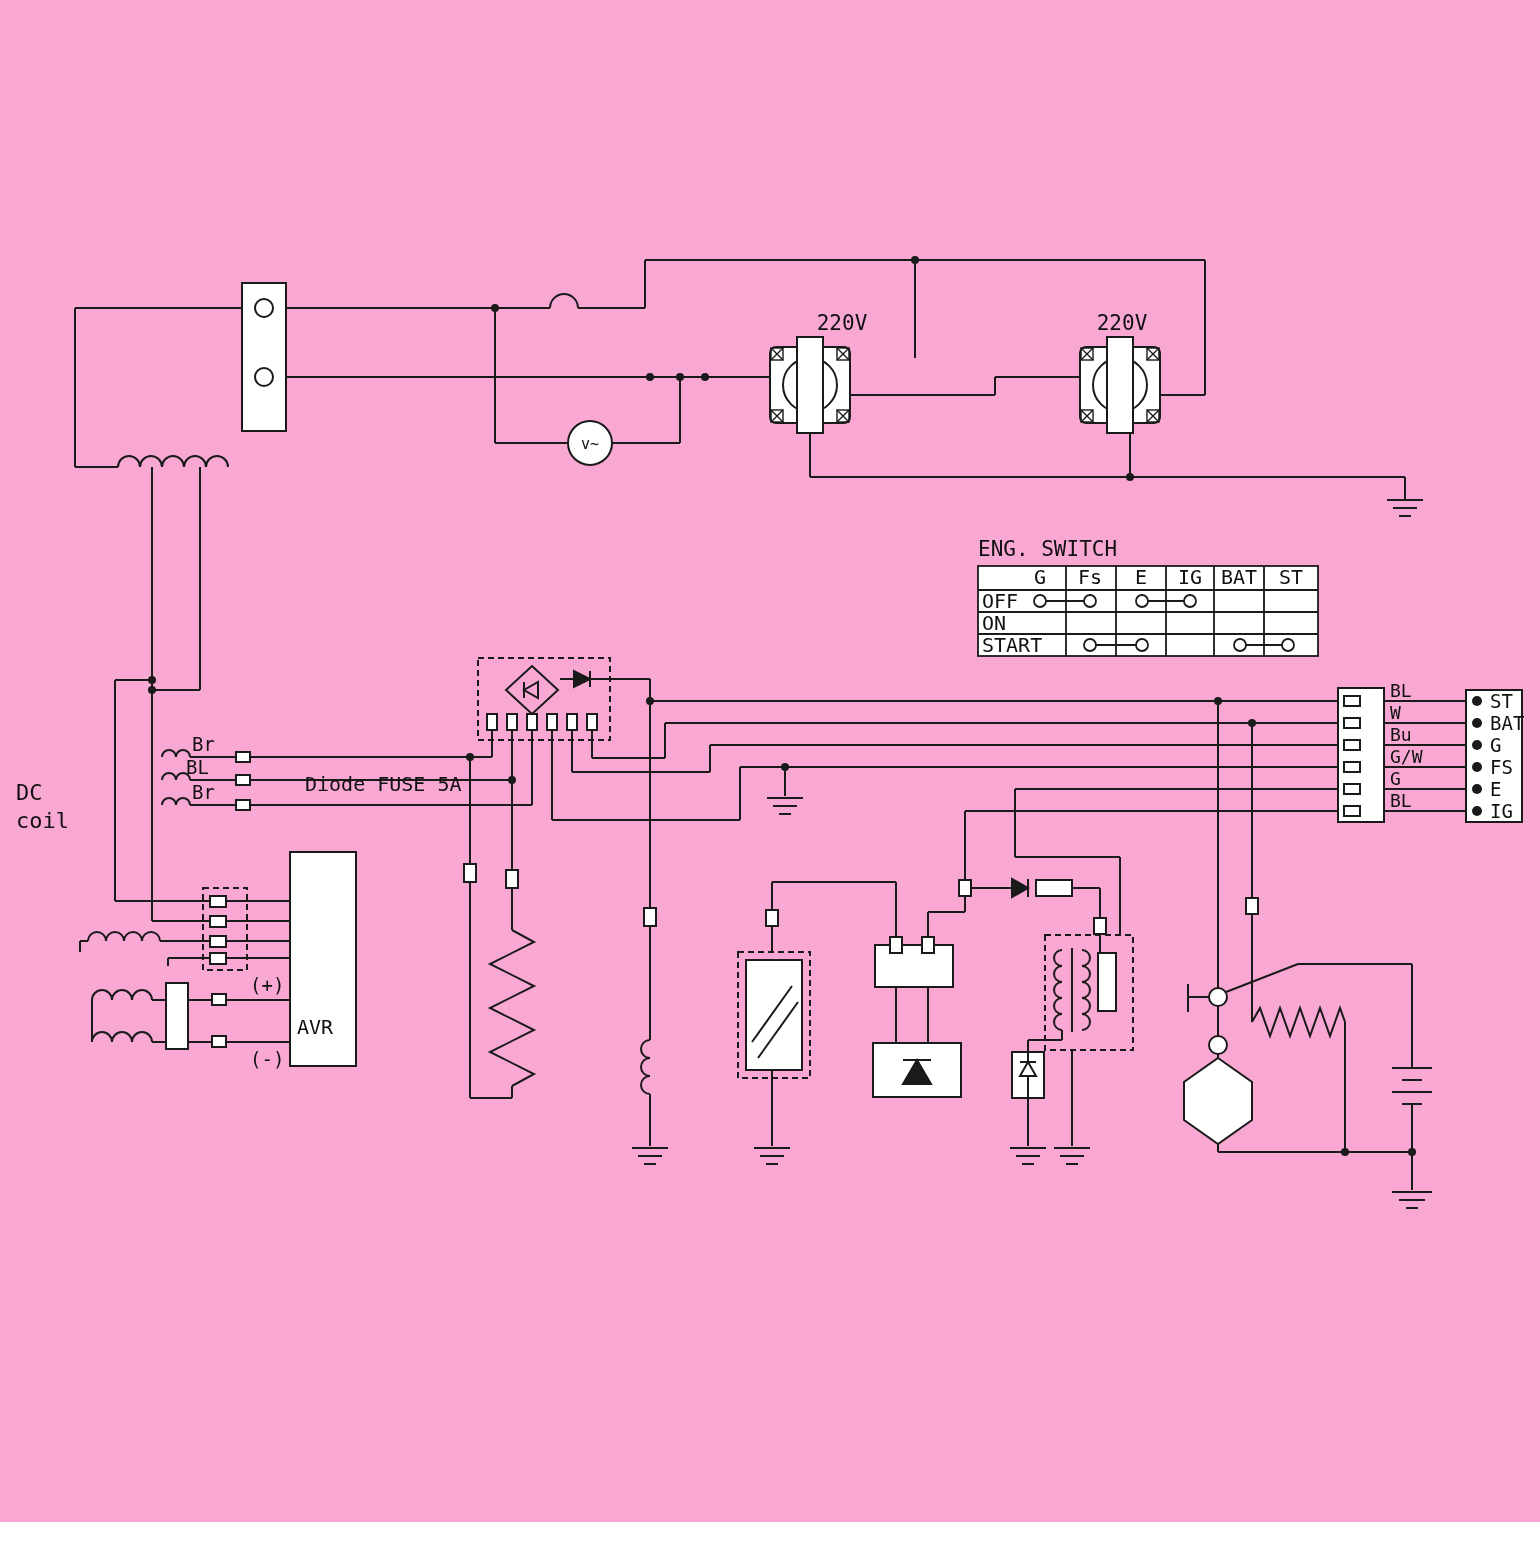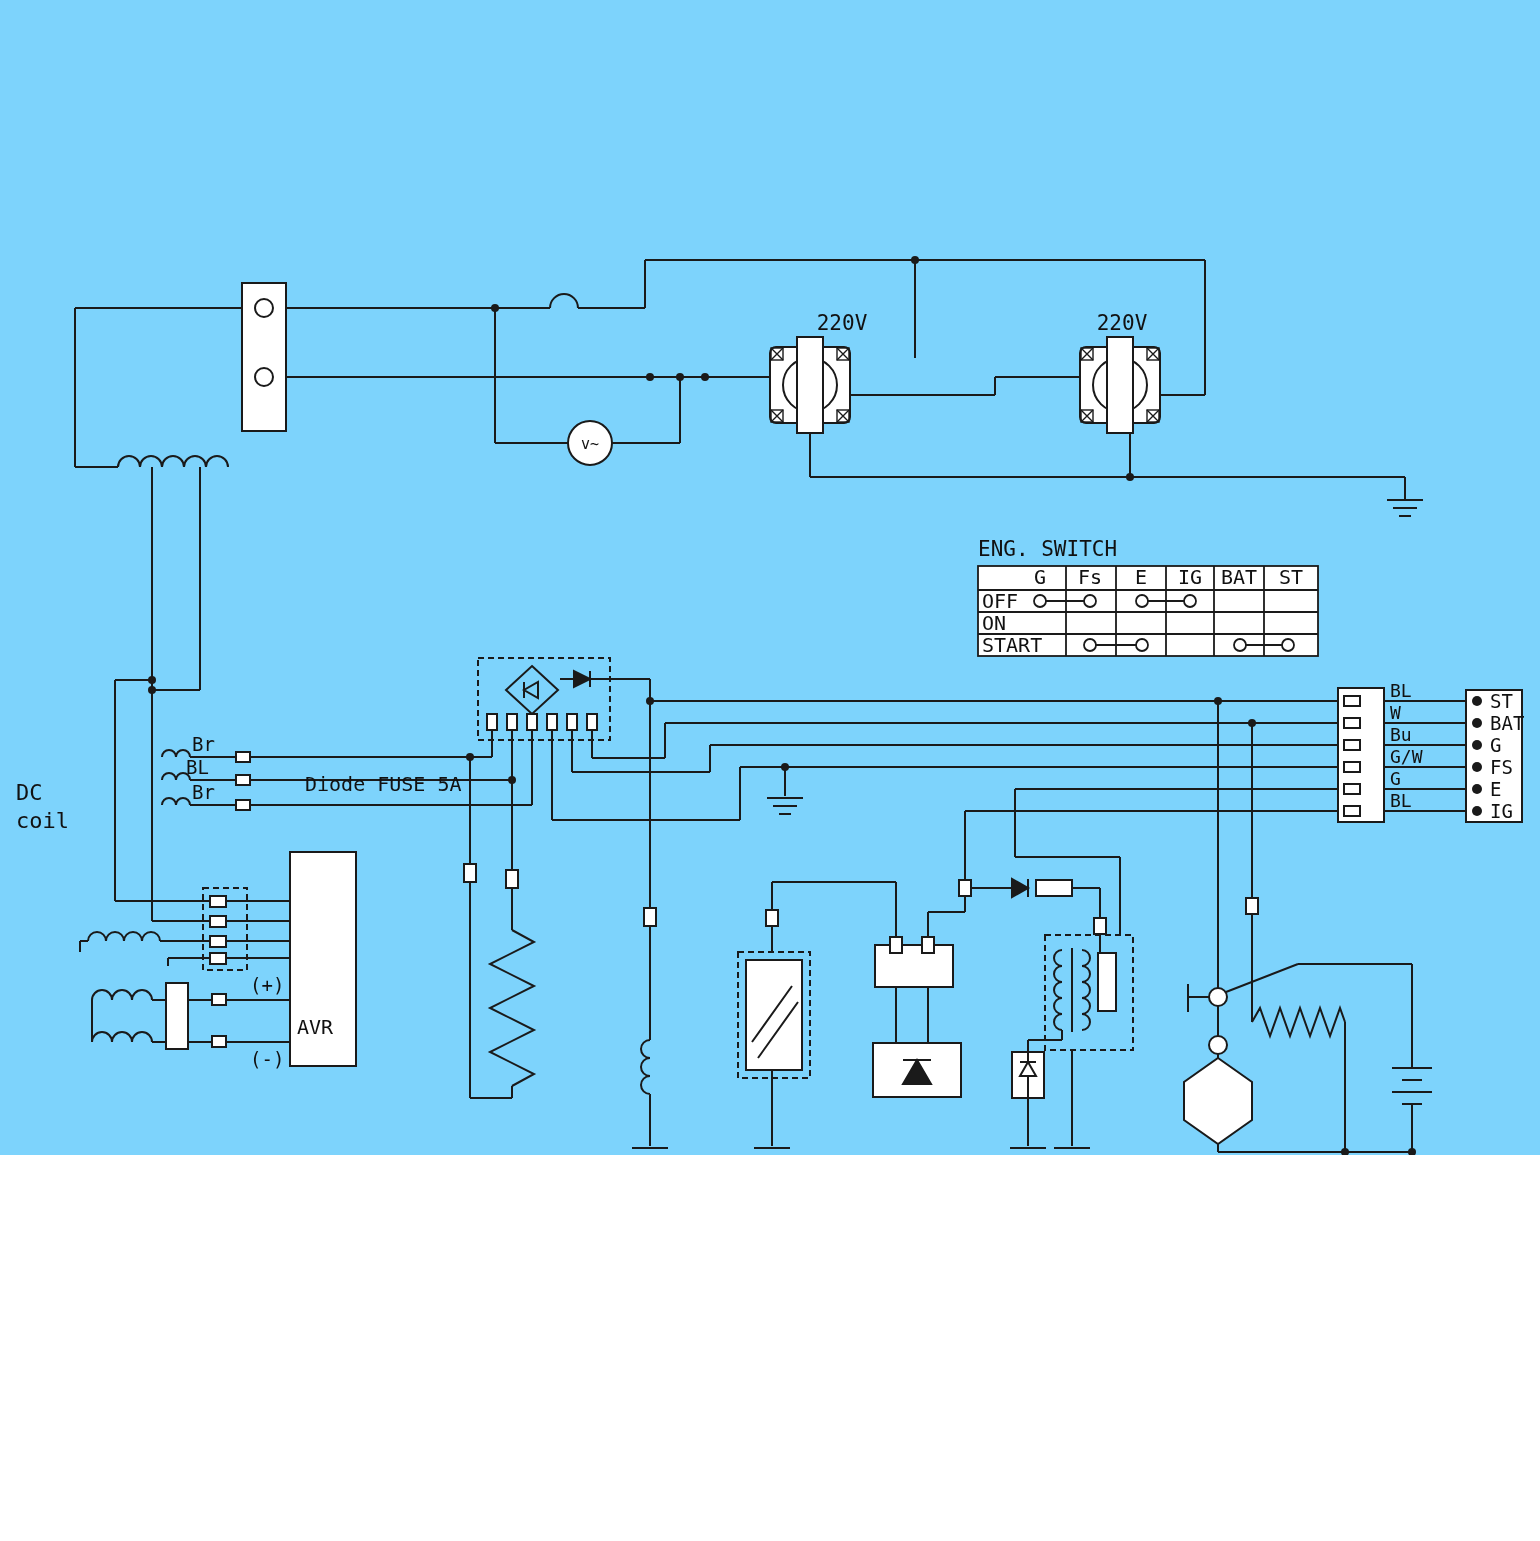--- a/index.html
+++ b/index.html
@@ -1,16 +1,16 @@
 <!DOCTYPE html>
 <html><head>
 <meta charset="utf-8">
 <style>
   html,body{margin:0;padding:0;background:#ffffff;}
-  .stage{position:relative;width:1540px;height:1155px;background:#7dd3fc;overflow:hidden;}
+  .stage{position:relative;width:1540px;height:1522px;background:#f9a8d4;overflow:hidden;}
   svg{display:block;}
   text{font-family:"DejaVu Sans Mono","Liberation Mono",monospace;fill:#111;}
   .t15{font-size:15px}.t18{font-size:18px}.t19{font-size:19px}
   .t20{font-size:20px}.t21{font-size:21px}.t22{font-size:22px}
 </style>
 </head>
 <body>
 
 <div class="stage">
 <svg width="1540" height="1541" viewBox="0 0 1540 1541">

